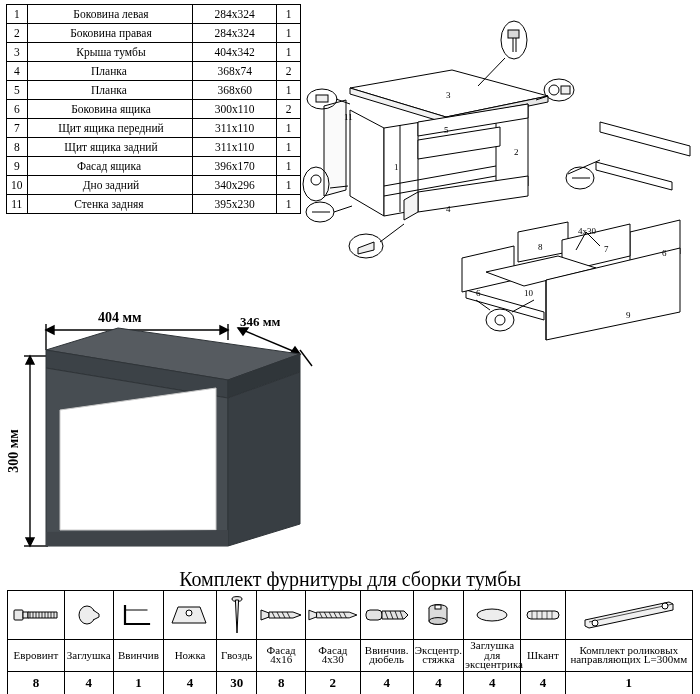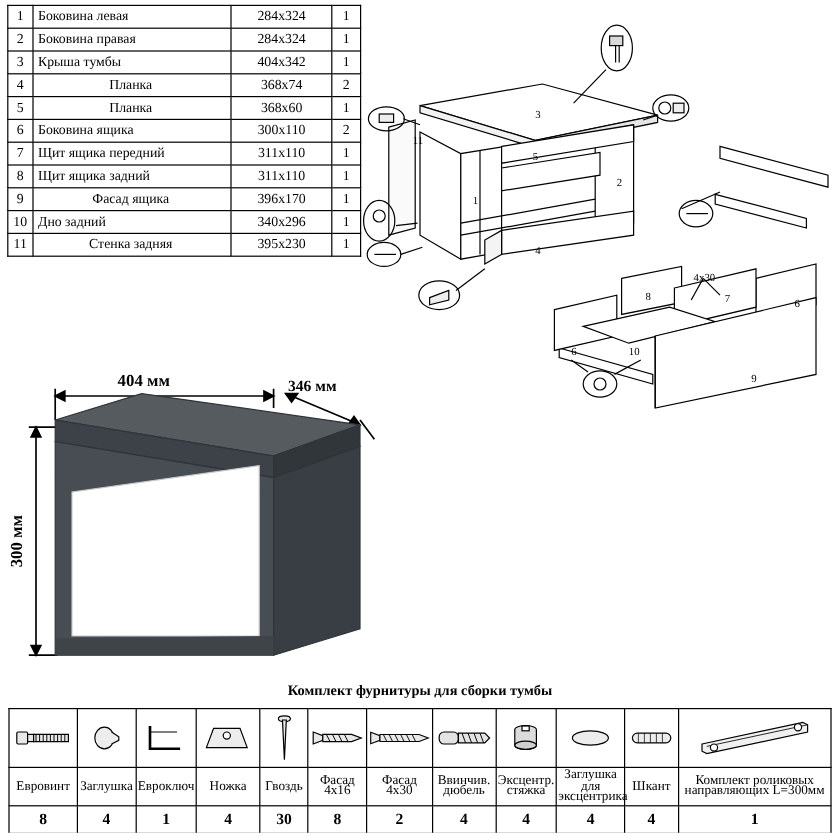--- a/index.html
+++ b/index.html
@@ -30,21 +30,21 @@
     padding: 1px 2px;
     height: 16px;
     line-height: 14px;
   }
   .parts-table td.num {
     width: 16px;
     text-align: center;
   }
   .parts-table td.name {
     width: 168px;
-    text-align: left;
+    text-align: center;
     padding-left: 4px;
   }
   .parts-table td.name.center {
     text-align: center;
     padding-left: 0;
   }
   .parts-table td.dim {
     width: 82px;
     text-align: center;
   }
@@ -72,23 +72,22 @@
     margin-top: 36px;
   }
 
   
   .hw-title {
     position: absolute;
     left: 0;
     top: 568px;
     width: 700px;
     text-align: center;
-    font-size: 12px;
+    font-size: 20px;
     font-family: "Liberation Serif", serif;
-    font-weight: bold;
   }
   .hw-table {
     position: absolute;
     left: 7px;
     top: 590px;
     width: 686px;
     border-collapse: collapse;
     table-layout: fixed;
   }
   .hw-table td {
@@ -475,21 +474,21 @@
                 <circle cx="14" cy="25" r="3" fill="#fff"></circle>
                 <circle cx="84" cy="8" r="3" fill="#fff"></circle>
               </g>
             </svg>
           </div>
         </td>
       </tr>
     <tr class="labels" id="hw-labels">
         <td>Евровинт</td>
         <td>Заглушка</td>
-        <td>Евроключ</td>
+        <td>Ввинчив</td>
         <td>Ножка</td>
         <td>Гвоздь</td>
         <td>Фасад 4х16</td>
         <td>Фасад 4х30</td>
         <td>Ввинчив. дюбель</td>
         <td>Эксцентр. стяжка</td>
         <td>Заглушка для эксцентрика</td>
         <td>Шкант</td>
         <td>Комплект роликовых направляющих L=300мм</td>
       </tr>

